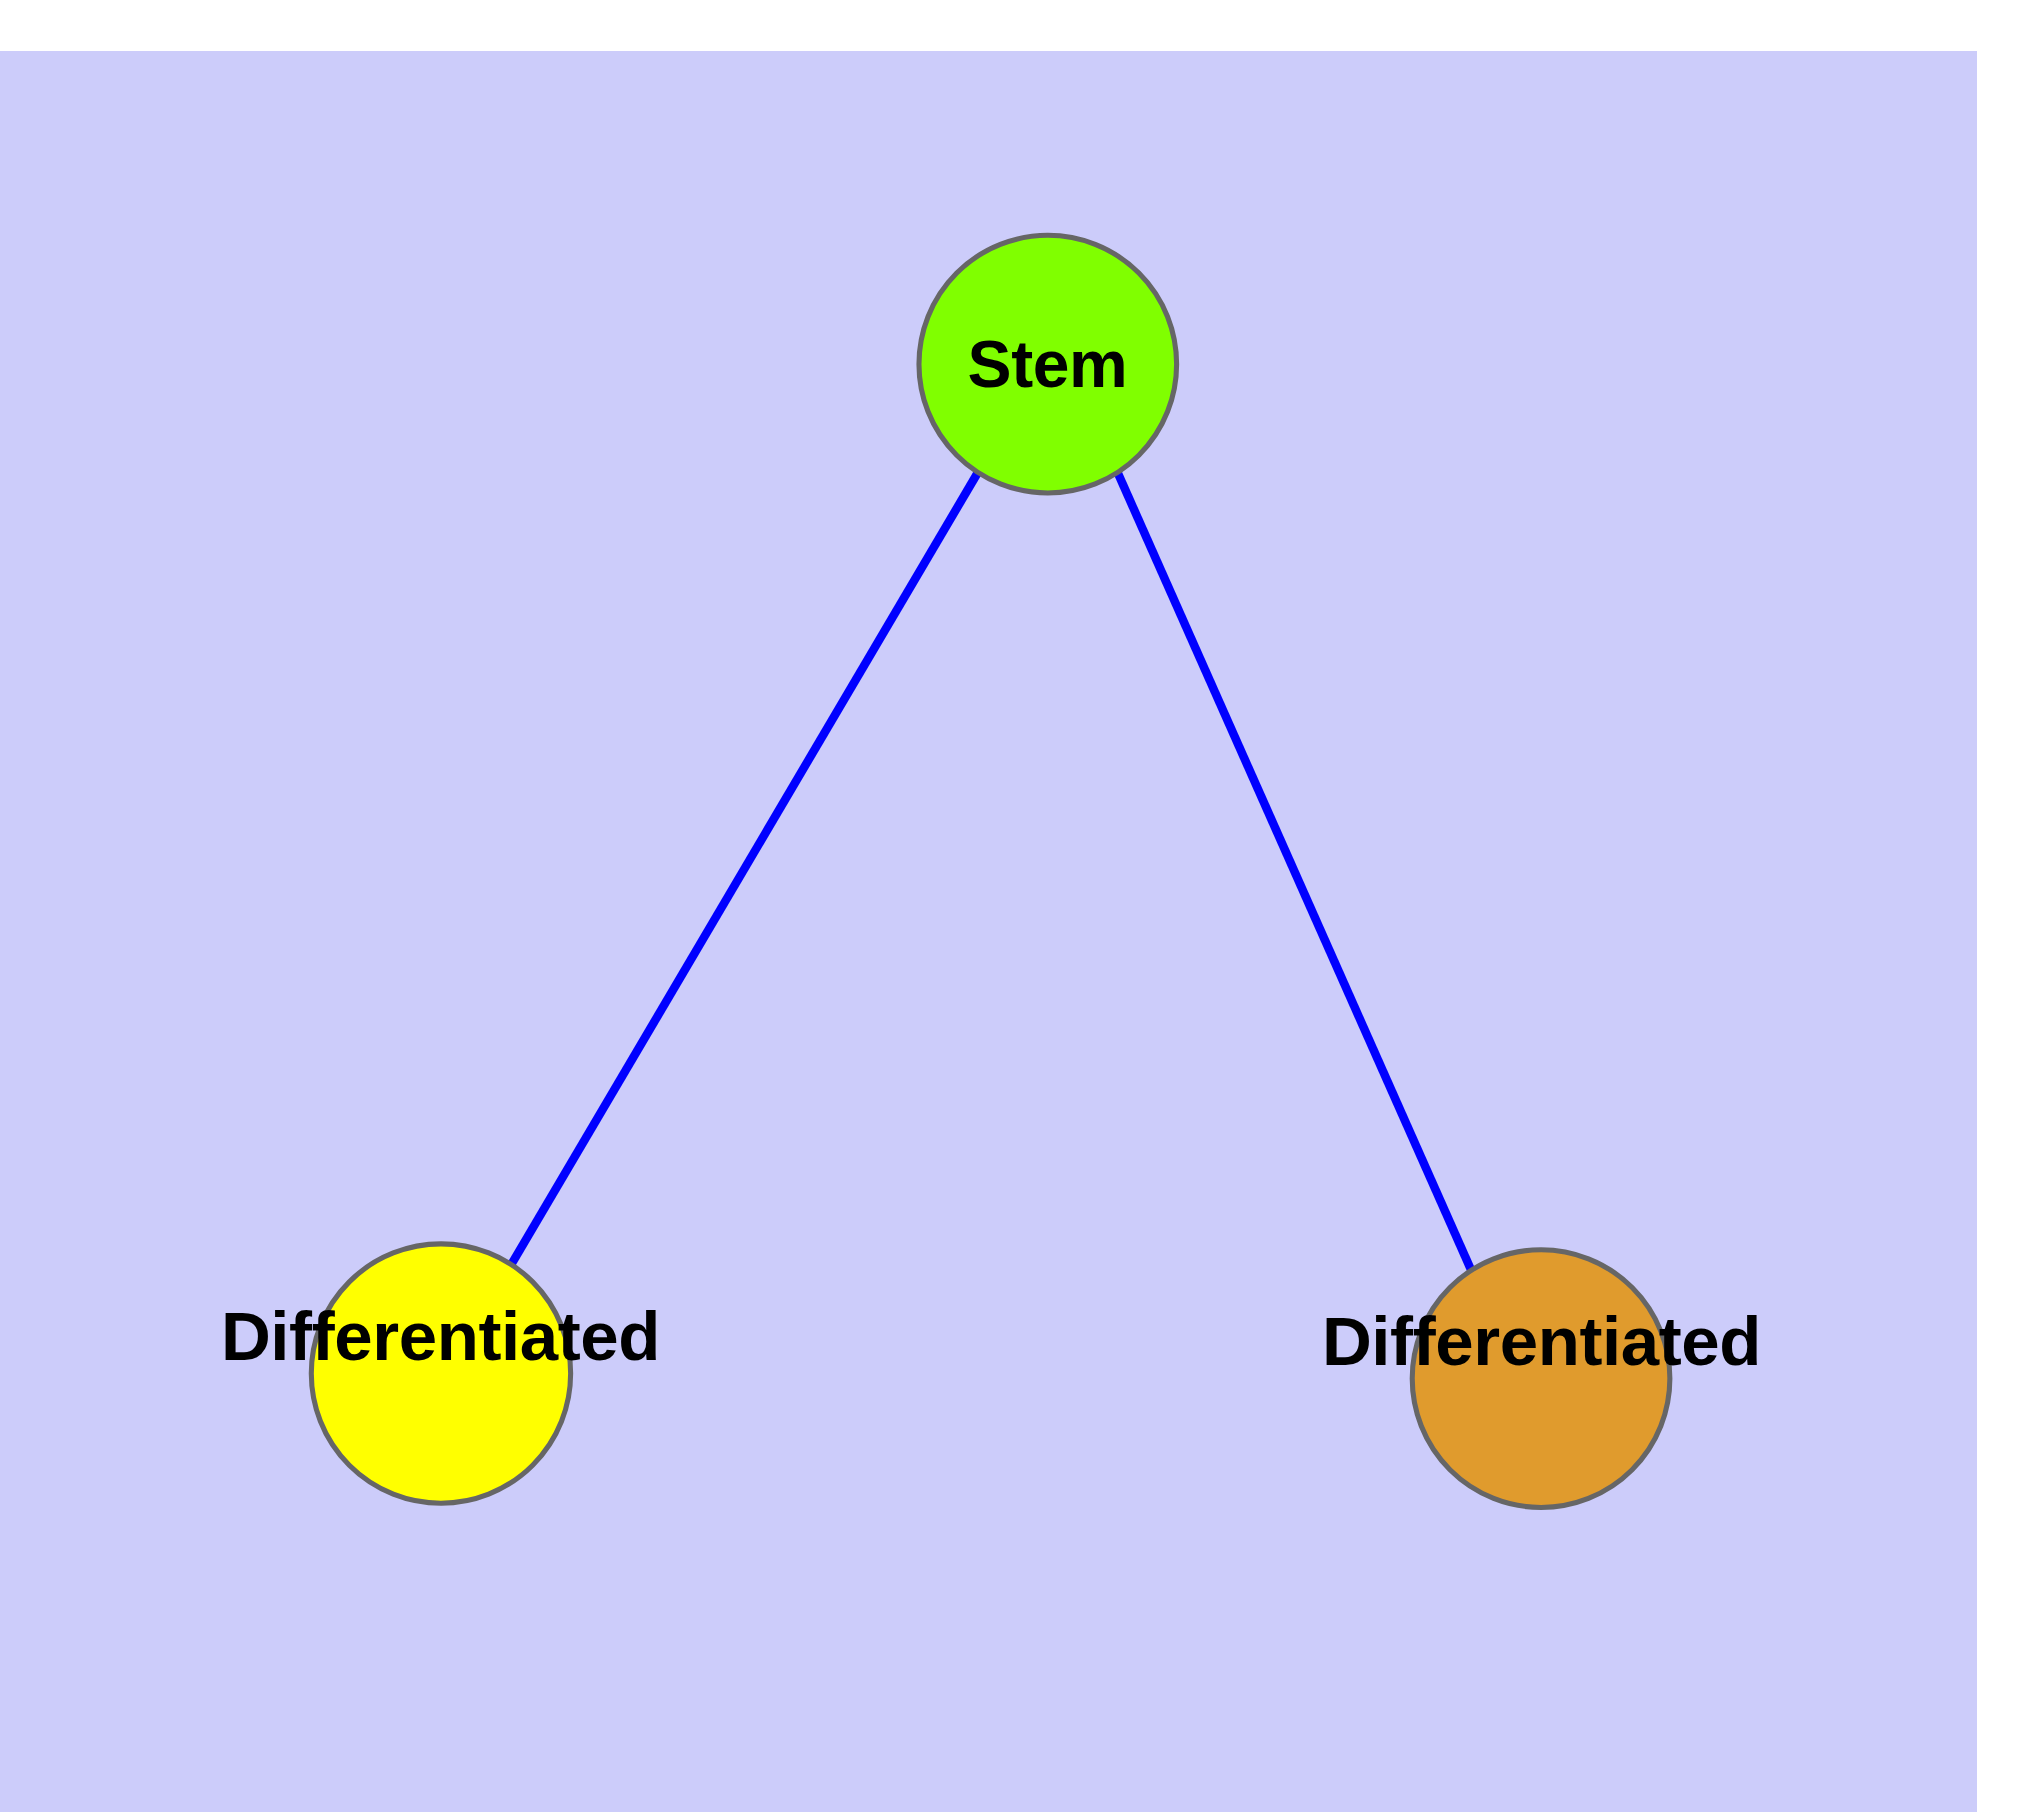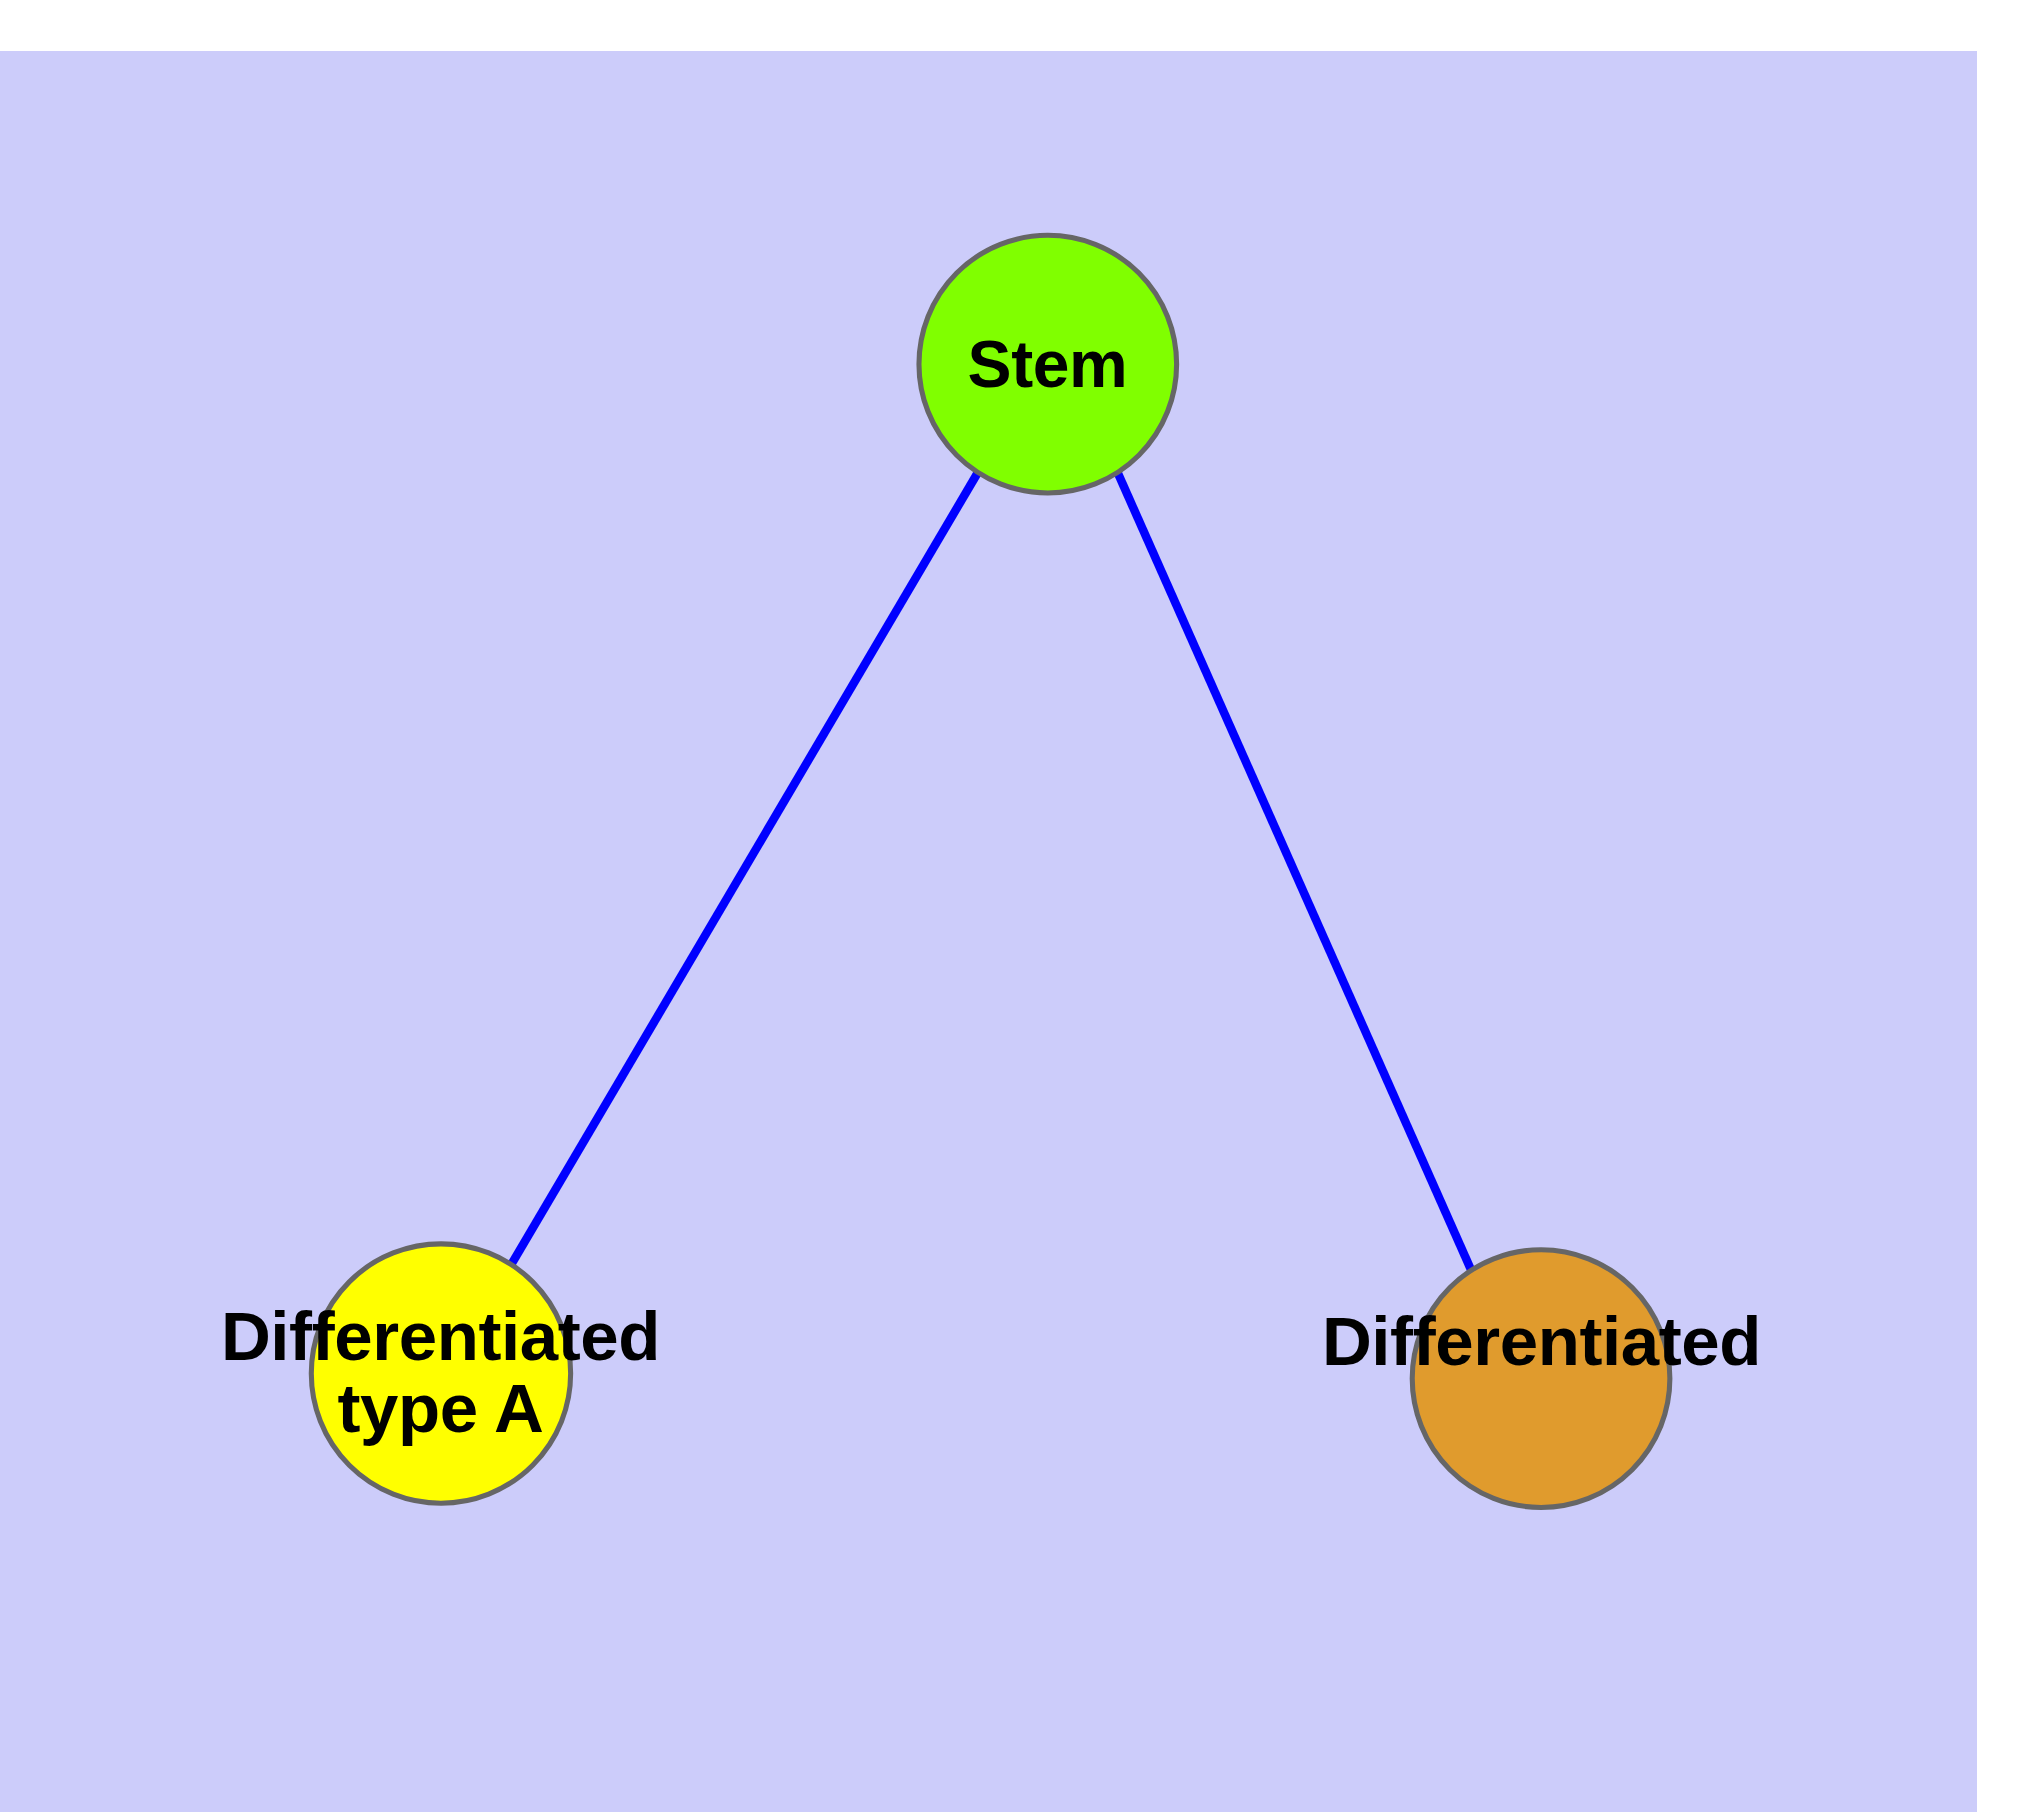--- a/index.html
+++ b/index.html
@@ -81,21 +81,20 @@
       <circle cx="1818" cy="1570" r="152" fill="#e09b2d" stroke="#666666" stroke-width="6"></circle>
     </g>
   </svg>
 
   <div class="node-label" id="label-stem" style="color: rgb(0, 0, 0); left: 793px; top: 282px;">
     <div>Stem</div>
   </div>
 
   <div class="node-label" id="label-type-a" style="color: rgb(0, 0, 0); left: 186px; top: 1253px;">
     <div>Differentiated</div>
-    <div>type A</div>
   </div>
 
   <div class="node-label" id="label-type-b" style="color: rgb(0, 0, 0); left: 1287px; top: 1258px;">
     <div>Differentiated</div>
   </div>
 
 </div>
 
 
 </body></html>

